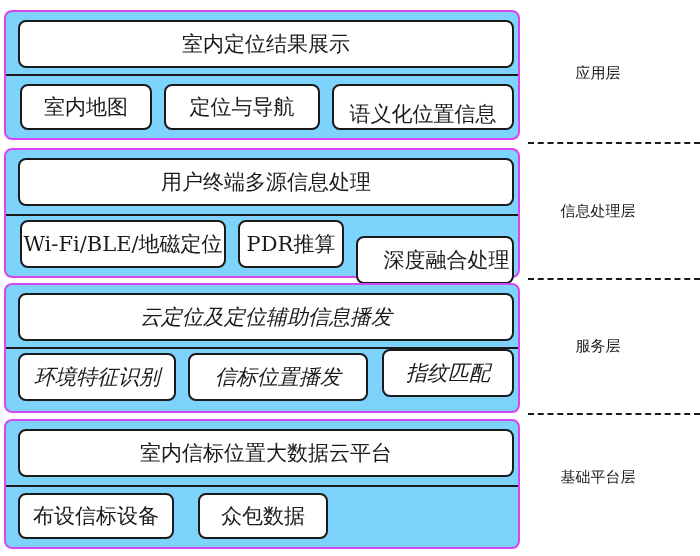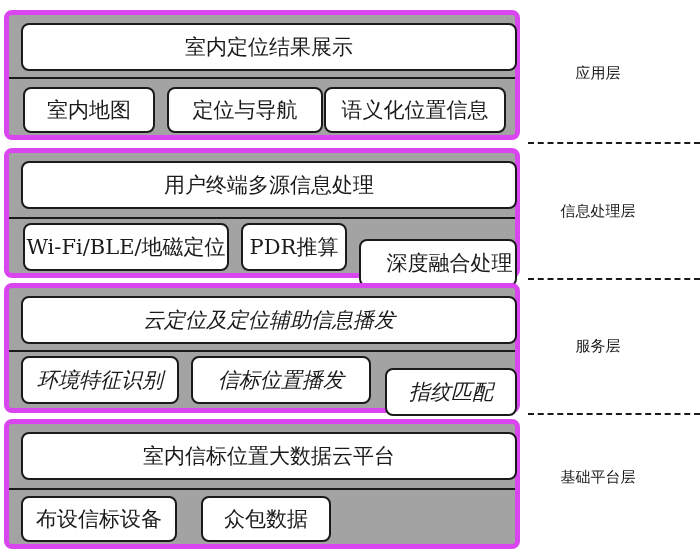--- a/index.html
+++ b/index.html
@@ -1,19 +1,19 @@
 <!DOCTYPE html>
 <html><head>
   <meta charset="utf-8">
   <style>
     html, body { margin: 0; padding: 0; background: #ffffff; }
     body { width: 700px; height: 556px; position: relative; overflow: hidden;
            font-family: "DejaVu Serif", "Liberation Serif", serif; color: #1a1a1a; }
-    .layer { position: absolute; left: 4px; width: 516px; border: 5px solid #d946ef;
-             border-radius: 8px; box-sizing: border-box; background: #a3a3a3; }
+    .layer { position: absolute; left: 4px; width: 516px; border: 2px solid #d946ef;
+             border-radius: 8px; box-sizing: border-box; background: #7dd3fc; }
     .layer .divider { position: absolute; left: 0; right: 0; border-top: 2px solid #1a1a1a; }
     .box { position: absolute; border: 2px solid #1a1a1a; border-radius: 8px; box-sizing: border-box;
            display: flex; align-items: center; justify-content: center; font-size: 21px;
            white-space: nowrap; background: #fff; }
     .label { position: absolute; left: 512px; width: 172px; text-align: center; font-size: 15px;
              font-family: "DejaVu Sans", "Liberation Sans", sans-serif; }
     .dash { position: absolute; left: 528px; width: 172px; border-top: 2px dashed #1a1a1a; }
   </style>
 </head>
 <body>
@@ -22,21 +22,21 @@
   <div class="box" style="left:12px;top:8px;width:496px;height:48px;">
     <span>室内定位结果展示</span>
   </div>
   <div class="divider" style="top:62px;"></div>
   <div class="box" style="left:14px;top:72px;width:132px;height:46px;">
     <span>室内地图</span>
   </div>
   <div class="box" style="left:158px;top:72px;width:156px;height:46px;">
     <span>定位与导航</span>
   </div>
-  <div class="box" style="left:315px;top:72px;width:182px;height:46px;">
+  <div class="box" style="left:326px;top:72px;width:182px;height:46px;align-items:flex-end;">
     <span>语义化位置信息</span>
   </div>
 </div>
 <div class="label" style="top:64px;">应用层</div>
 <div class="dash" style="top:142px;"></div>
 
 <div class="layer" style="top:148px;height:130px;">
   <div class="box" style="left:12px;top:8px;width:496px;height:48px;">
     <span>用户终端多源信息处理</span>
   </div>
@@ -58,21 +58,21 @@
   <div class="box" style="left:12px;top:8px;width:496px;height:48px;">
     <span>云定位及定位辅助信息播发</span>
   </div>
   <div class="divider" style="top:62px;"></div>
   <div class="box" style="left:12px;top:68px;width:158px;height:48px;">
     <span>环境特征识别</span>
   </div>
   <div class="box" style="left:182px;top:68px;width:180px;height:48px;">
     <span>信标位置播发</span>
   </div>
-  <div class="box" style="left:376px;top:80px;width:132px;height:48px;">
+  <div class="box" style="left:376px;top:64px;width:132px;height:48px;">
     <span>指纹匹配</span>
   </div>
 </div>
 <div class="label" style="top:337px;">服务层</div>
 <div class="dash" style="top:413px;"></div>
 
 <div class="layer" style="top:419px;height:130px;">
   <div class="box" style="left:12px;top:8px;width:496px;height:48px;">
     <span>室内信标位置大数据云平台</span>
   </div>

